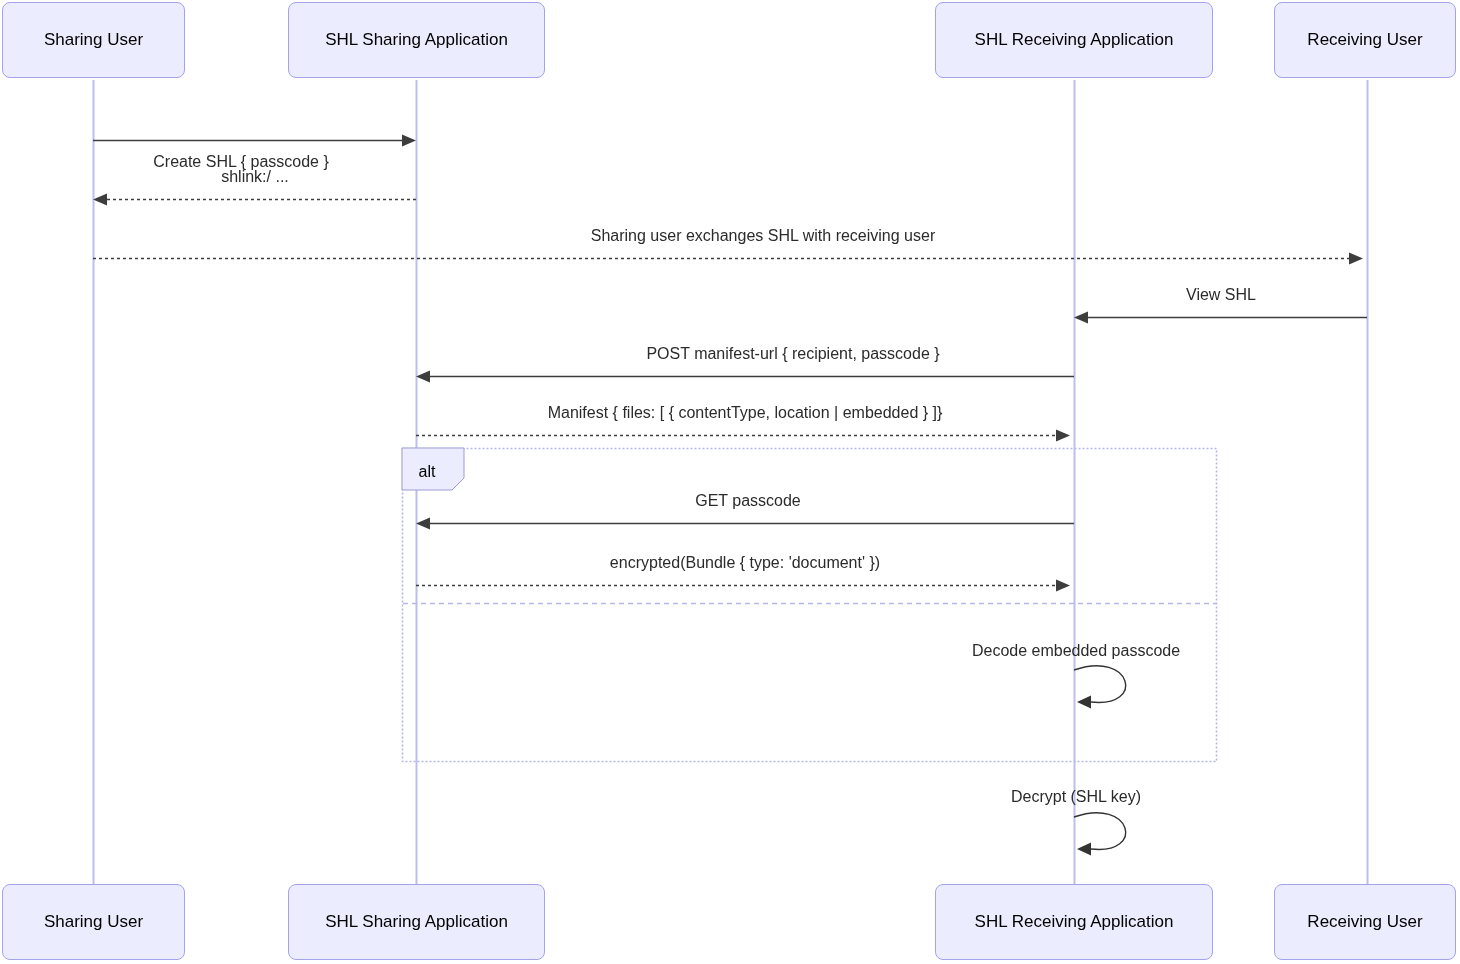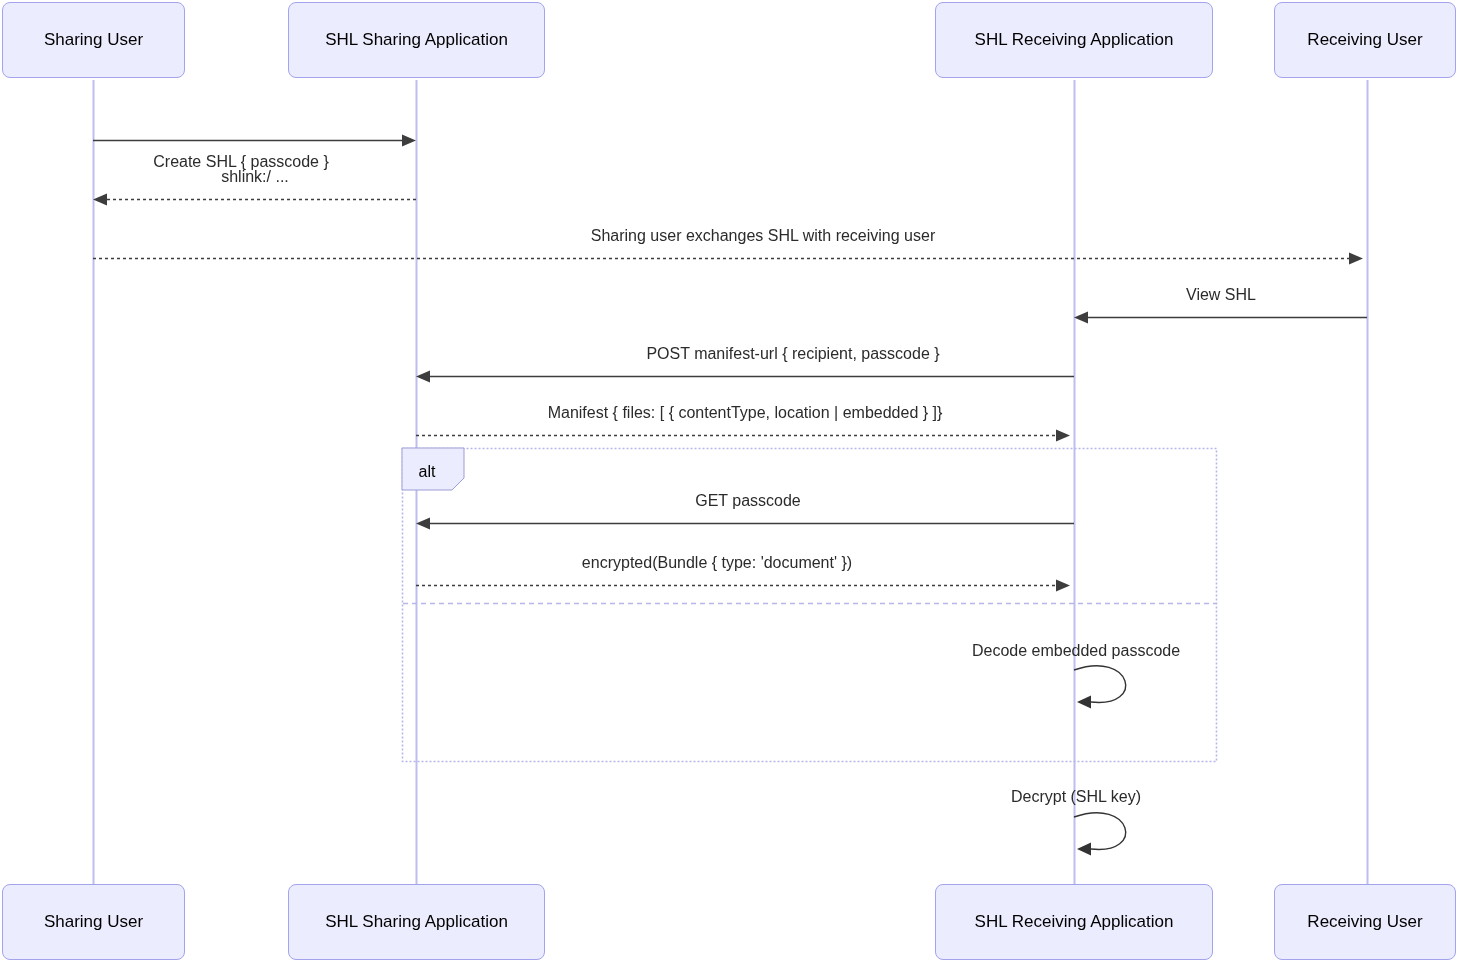--- a/index.html
+++ b/index.html
@@ -116,19 +116,19 @@
     <span>Receiving User</span>
   </div>
 
   <div class="msg-label" style="left:241px; top:108px;margin-top:44px;">Create SHL { passcode }</div>
   <div class="msg-label" style="left:255px; top:167px;">shlink:/ ...</div>
   <div class="msg-label" style="left:730px; top:226px;margin-left:33px;">Sharing user exchanges SHL with receiving user</div>
   <div class="msg-label" style="left:1221px; top:285px;">View SHL</div>
   <div class="msg-label" style="left:745px; top:344px;margin-left:48px;">POST manifest-url { recipient, passcode }</div>
   <div class="msg-label" style="left:745px; top:403px;">Manifest { files: [ { contentType, location | embedded } ]}</div>
   <div class="msg-label" style="left:748px; top:491px;">GET passcode</div>
-  <div class="msg-label" style="left:717px; top:553px;">encrypted(Bundle { type: 'document' })</div>
+  <div class="msg-label" style="left:745px; top:553px;">encrypted(Bundle { type: 'document' })</div>
   <div class="msg-label" style="left:1076px; top:641px;">Decode embedded passcode</div>
   <div class="msg-label" style="left:1076px; top:787px;">Decrypt (SHL key)</div>
 
   <div class="alt-label-text">alt</div>
 
 </div>
 
 </body></html>

